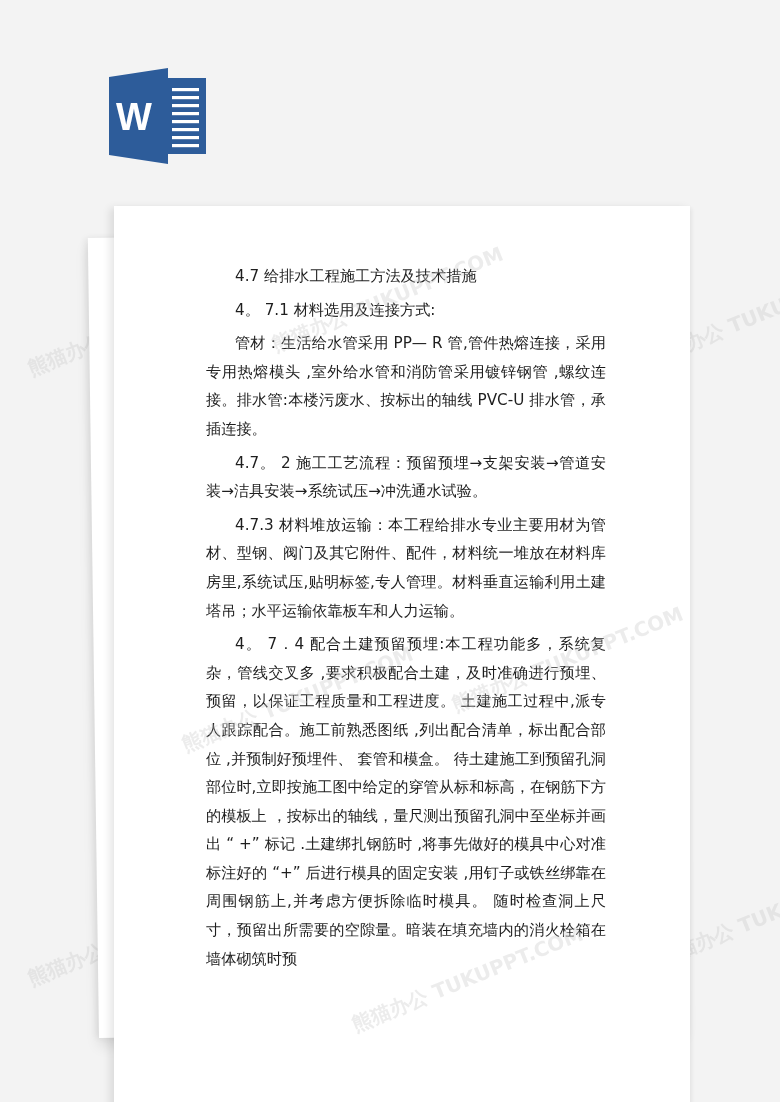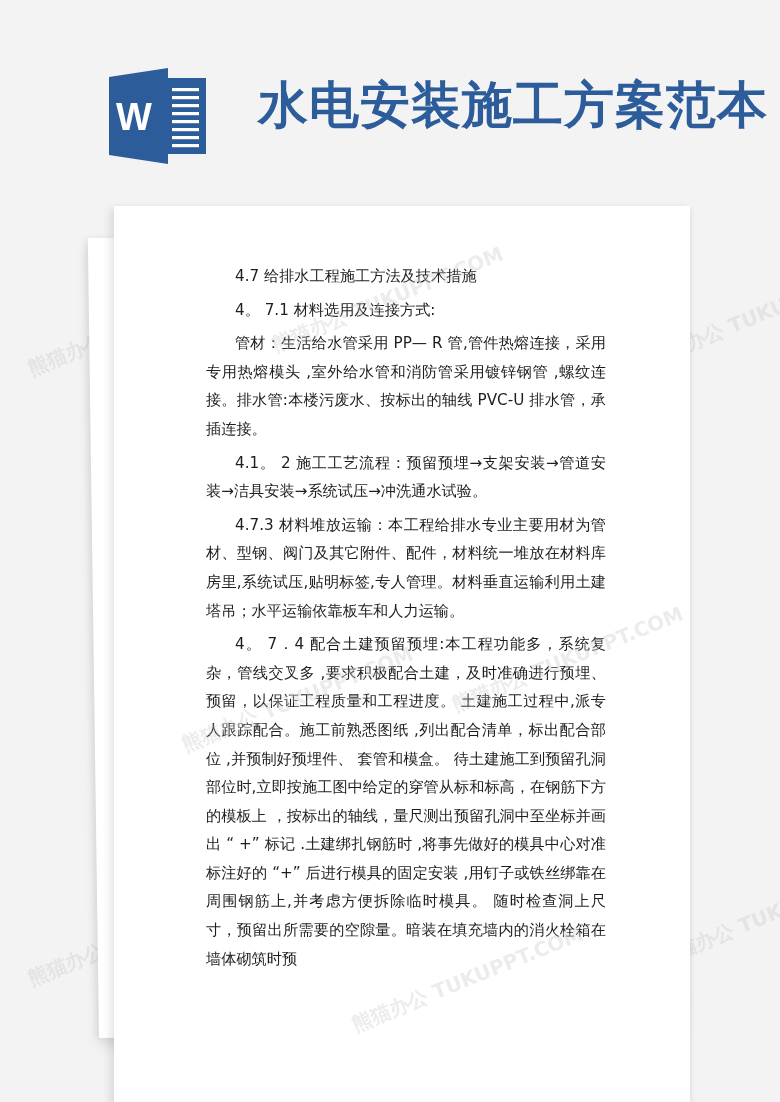--- a/index.html
+++ b/index.html
@@ -66,36 +66,35 @@
         <rect x="64" y="44" width="27" height="3.2"></rect>
         <rect x="64" y="52" width="27" height="3.2"></rect>
         <rect x="64" y="60" width="27" height="3.2"></rect>
         <rect x="64" y="68" width="27" height="3.2"></rect>
         <rect x="64" y="76" width="27" height="3.2"></rect>
       </g>
       <polygon points="1,9 60,0 60,96 1,87" fill="#2d5c9a"></polygon>
       <text x="8" y="62" font-family="Liberation Sans, sans-serif" font-weight="bold" font-size="38" fill="#ffffff">W</text>
     </svg>
   </div>
-  <div class="title">水电安装施工方案范本</div>
 </div>
 
 <div class="watermark" style="left:20px;top:310px;">熊猫办公 TUKUPPT.COM</div>
 <div class="watermark" style="left:640px;top:300px;">熊猫办公 TUKUPPT.COM</div>
 <div class="watermark" style="left:20px;top:920px;">熊猫办公 TUKUPPT.COM</div>
 <div class="watermark" style="left:650px;top:900px;">熊猫办公 TUKUPPT.COM</div>
 
 <div class="page-back"></div>
 
 <div class="page-front">
   <div class="content">
     <p class="h1">4.7 给排水工程施工方法及技术措施</p>
     <p class="h2 p-gap">4。 7.1 材料选用及连接方式:</p>
     <p class="indent p-gap">管材：生活给水管采用 PP— R 管,管件热熔连接，采用专用热熔模头 ,室外给水管和消防管采用镀锌钢管 ,螺纹连接。排水管:本楼污废水、按标出的轴线 PVC-U 排水管，承插连接。</p>
-    <p class="indent p-gap">4.1。 2 施工工艺流程：预留预埋→支架安装→管道安装→洁具安装→系统试压→冲洗通水试验。</p>
+    <p class="indent p-gap">4.7。 2 施工工艺流程：预留预埋→支架安装→管道安装→洁具安装→系统试压→冲洗通水试验。</p>
     <p class="indent p-gap">4.7.3 材料堆放运输：本工程给排水专业主要用材为管材、型钢、阀门及其它附件、配件，材料统一堆放在材料库房里,系统试压,贴明标签,专人管理。材料垂直运输利用土建塔吊；水平运输依靠板车和人力运输。</p>
     <p class="indent p-gap">4。 7．4 配合土建预留预埋:本工程功能多，系统复杂，管线交叉多 ,要求积极配合土建，及时准确进行预埋、预留，以保证工程质量和工程进度。 土建施工过程中,派专人跟踪配合。施工前熟悉图纸 ,列出配合清单，标出配合部位 ,并预制好预埋件、 套管和模盒。 待土建施工到预留孔洞部位时,立即按施工图中给定的穿管从标和标高，在钢筋下方的模板上 ，按标出的轴线，量尺测出预留孔洞中至坐标并画出 “ +” 标记 .土建绑扎钢筋时 ,将事先做好的模具中心对准标注好的 “+” 后进行模具的固定安装 ,用钉子或铁丝绑靠在周围钢筋上,并考虑方便拆除临时模具。 随时检查洞上尺寸，预留出所需要的空隙量。暗装在填充墙内的消火栓箱在墙体砌筑时预</p>
   </div>
   <div class="watermark" style="left:150px;top:80px;">熊猫办公 TUKUPPT.COM</div>
   <div class="watermark" style="left:60px;top:480px;">熊猫办公 TUKUPPT.COM</div>
   <div class="watermark" style="left:330px;top:440px;">熊猫办公 TUKUPPT.COM</div>
   <div class="watermark" style="left:230px;top:760px;">熊猫办公 TUKUPPT.COM</div>
 </div>
 
 </body></html>

